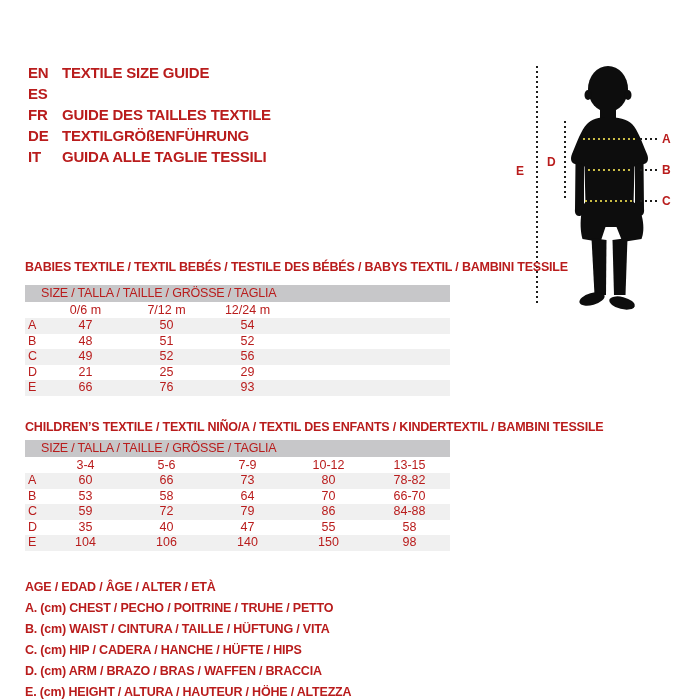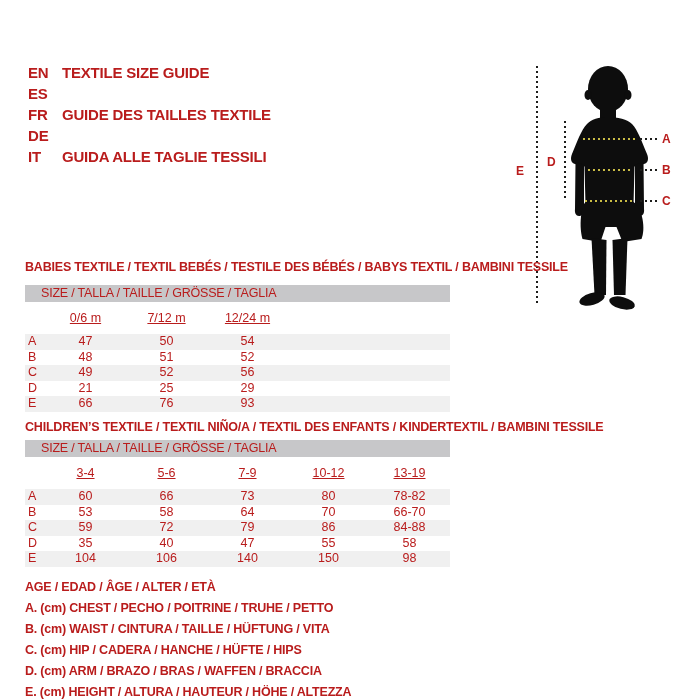--- a/index.html
+++ b/index.html
@@ -15,21 +15,21 @@
   .sec-title { position:absolute; left:25px; font-size:12.5px; font-weight:700; letter-spacing:-0.2px; white-space:nowrap; }
   
   .sizebar {
     position:absolute; left:25px; width:425px; height:17px; background:#c7c7c9;
     font-size:12.5px; font-weight:400; line-height:17px; padding-left:16px;
     box-sizing:border-box; letter-spacing:-0.2px;
   }
   
   table.sizes { position:absolute; left:25px; border-collapse:collapse; table-layout:fixed; width:425px; font-size:12.5px; }
   table.sizes td { height:15.5px; line-height:15.5px; padding:0; text-align:center; overflow:hidden; }
-  table.sizes tr.colhead td { height:32px; line-height:16px;text-decoration:underline; }
+  table.sizes tr.colhead td { height:16px; line-height:16px; }
   table.sizes td.rowlabel { text-align:left; padding-left:3px; }
   table.sizes tr.stripe { background:#f0f0f0; }
   
   .hdots { position:absolute; height:2px; background:repeating-linear-gradient(90deg, var(--c) 0 2px, transparent 2px 5px); }
   .vdots { position:absolute; width:2px; background:repeating-linear-gradient(180deg, #1d1d1b 0 2px, transparent 2px 5px); }
   .measlabel { position:absolute; font-size:12px; font-weight:700; }
   
   .legend { position:absolute; left:25px; top:549px; font-size:12.5px; font-weight:700; letter-spacing:-0.2px; }
   .legend div { height:21px; line-height:21px; white-space:nowrap; }
   .figure-svg { position:absolute; left:563px; top:30px; }
@@ -46,20 +46,21 @@
     </div>
     <div class="langrow">
       <span class="langcode">ES</span>
     </div>
     <div class="langrow">
       <span class="langcode">FR</span>
       <span>GUIDE DES TAILLES TEXTILE</span>
     </div>
     <div class="langrow">
       <span class="langcode">DE</span>
+      <span>TEXTILGRÖßENFÜHRUNG</span>
     </div>
     <div class="langrow">
       <span class="langcode">IT</span>
       <span>GUIDA ALLE TAGLIE TESSILI</span>
     </div>
   </div>
 
   <svg class="figure-svg" width="100" height="255" viewBox="0 0 100 255">
     <g fill="#0d0d0d">
       <ellipse cx="45" cy="31" rx="20" ry="23"></ellipse>
@@ -167,21 +168,21 @@
         <col style="width:81px">
         <col style="width:81px">
       </colgroup>
     <tbody>
         <tr class="colhead">
       <td class="rowlabel"></td>
       <td>3-4</td>
       <td>5-6</td>
       <td>7-9</td>
       <td>10-12</td>
-      <td>13-19</td>
+      <td>13-15</td>
     </tr>
     <tr class="stripe">
       <td class="rowlabel">A</td>
       <td>60</td>
       <td>66</td>
       <td>73</td>
       <td>80</td>
       <td>78-82</td>
     </tr>
     <tr>

